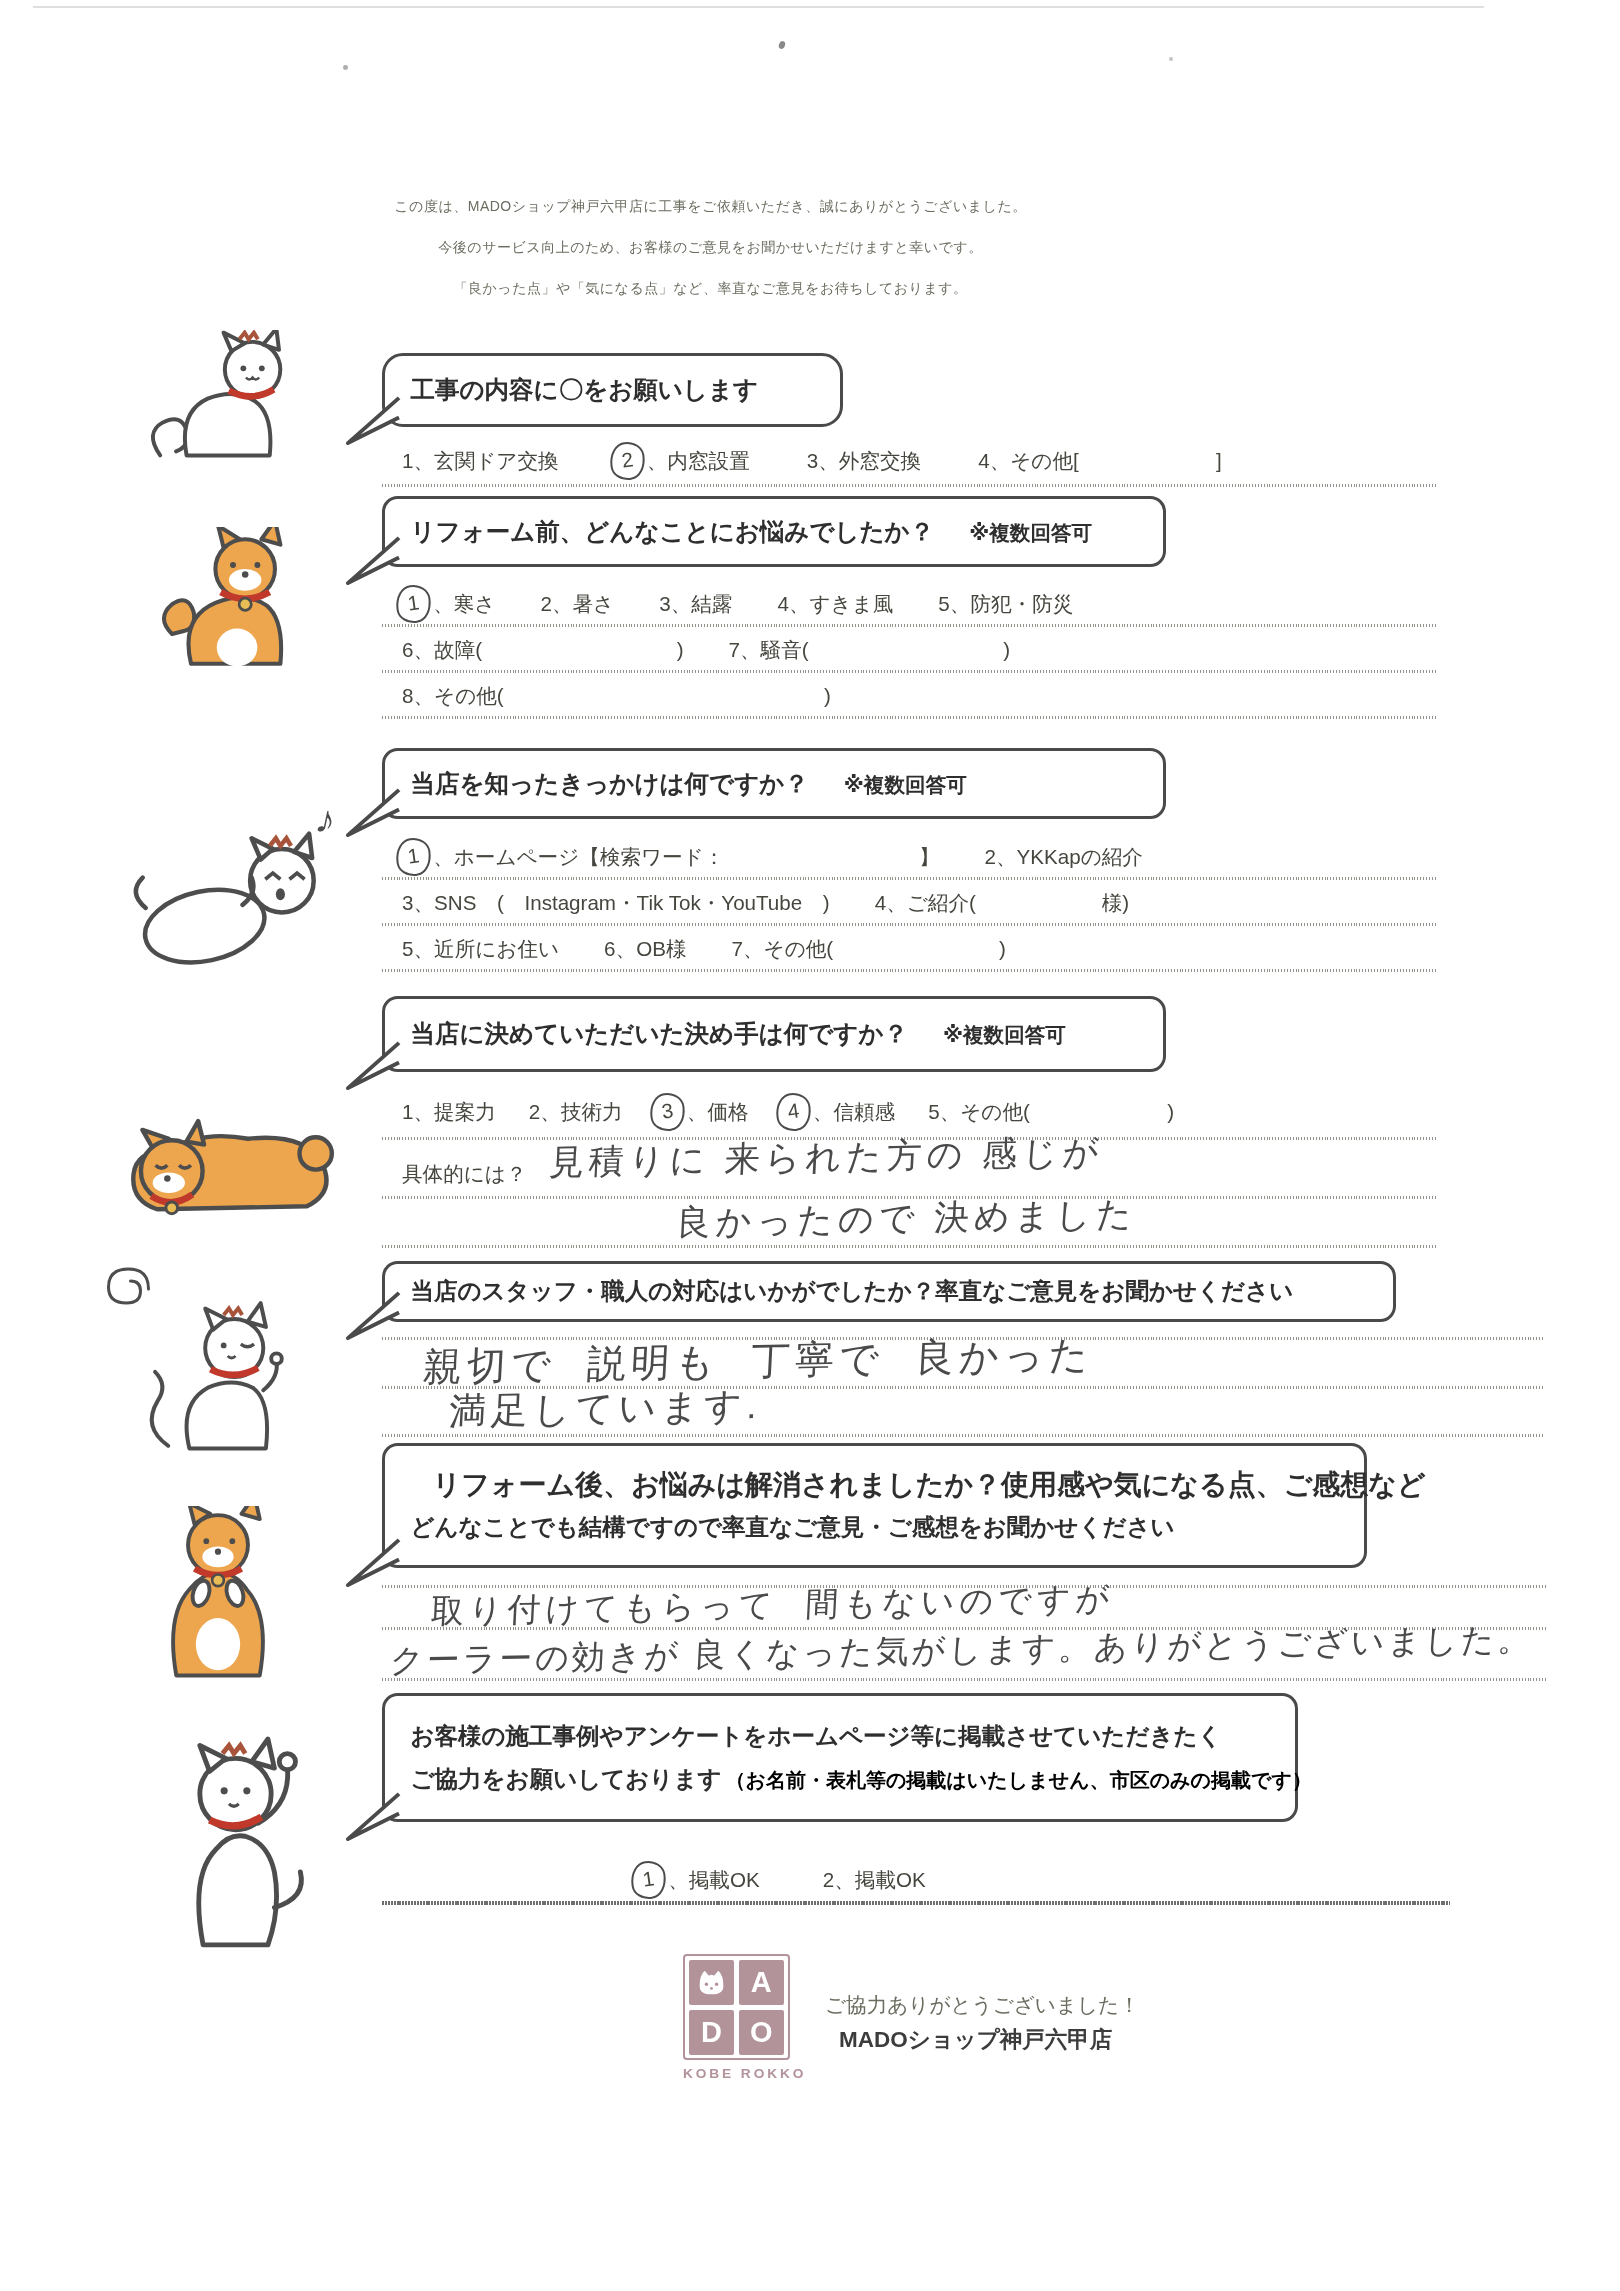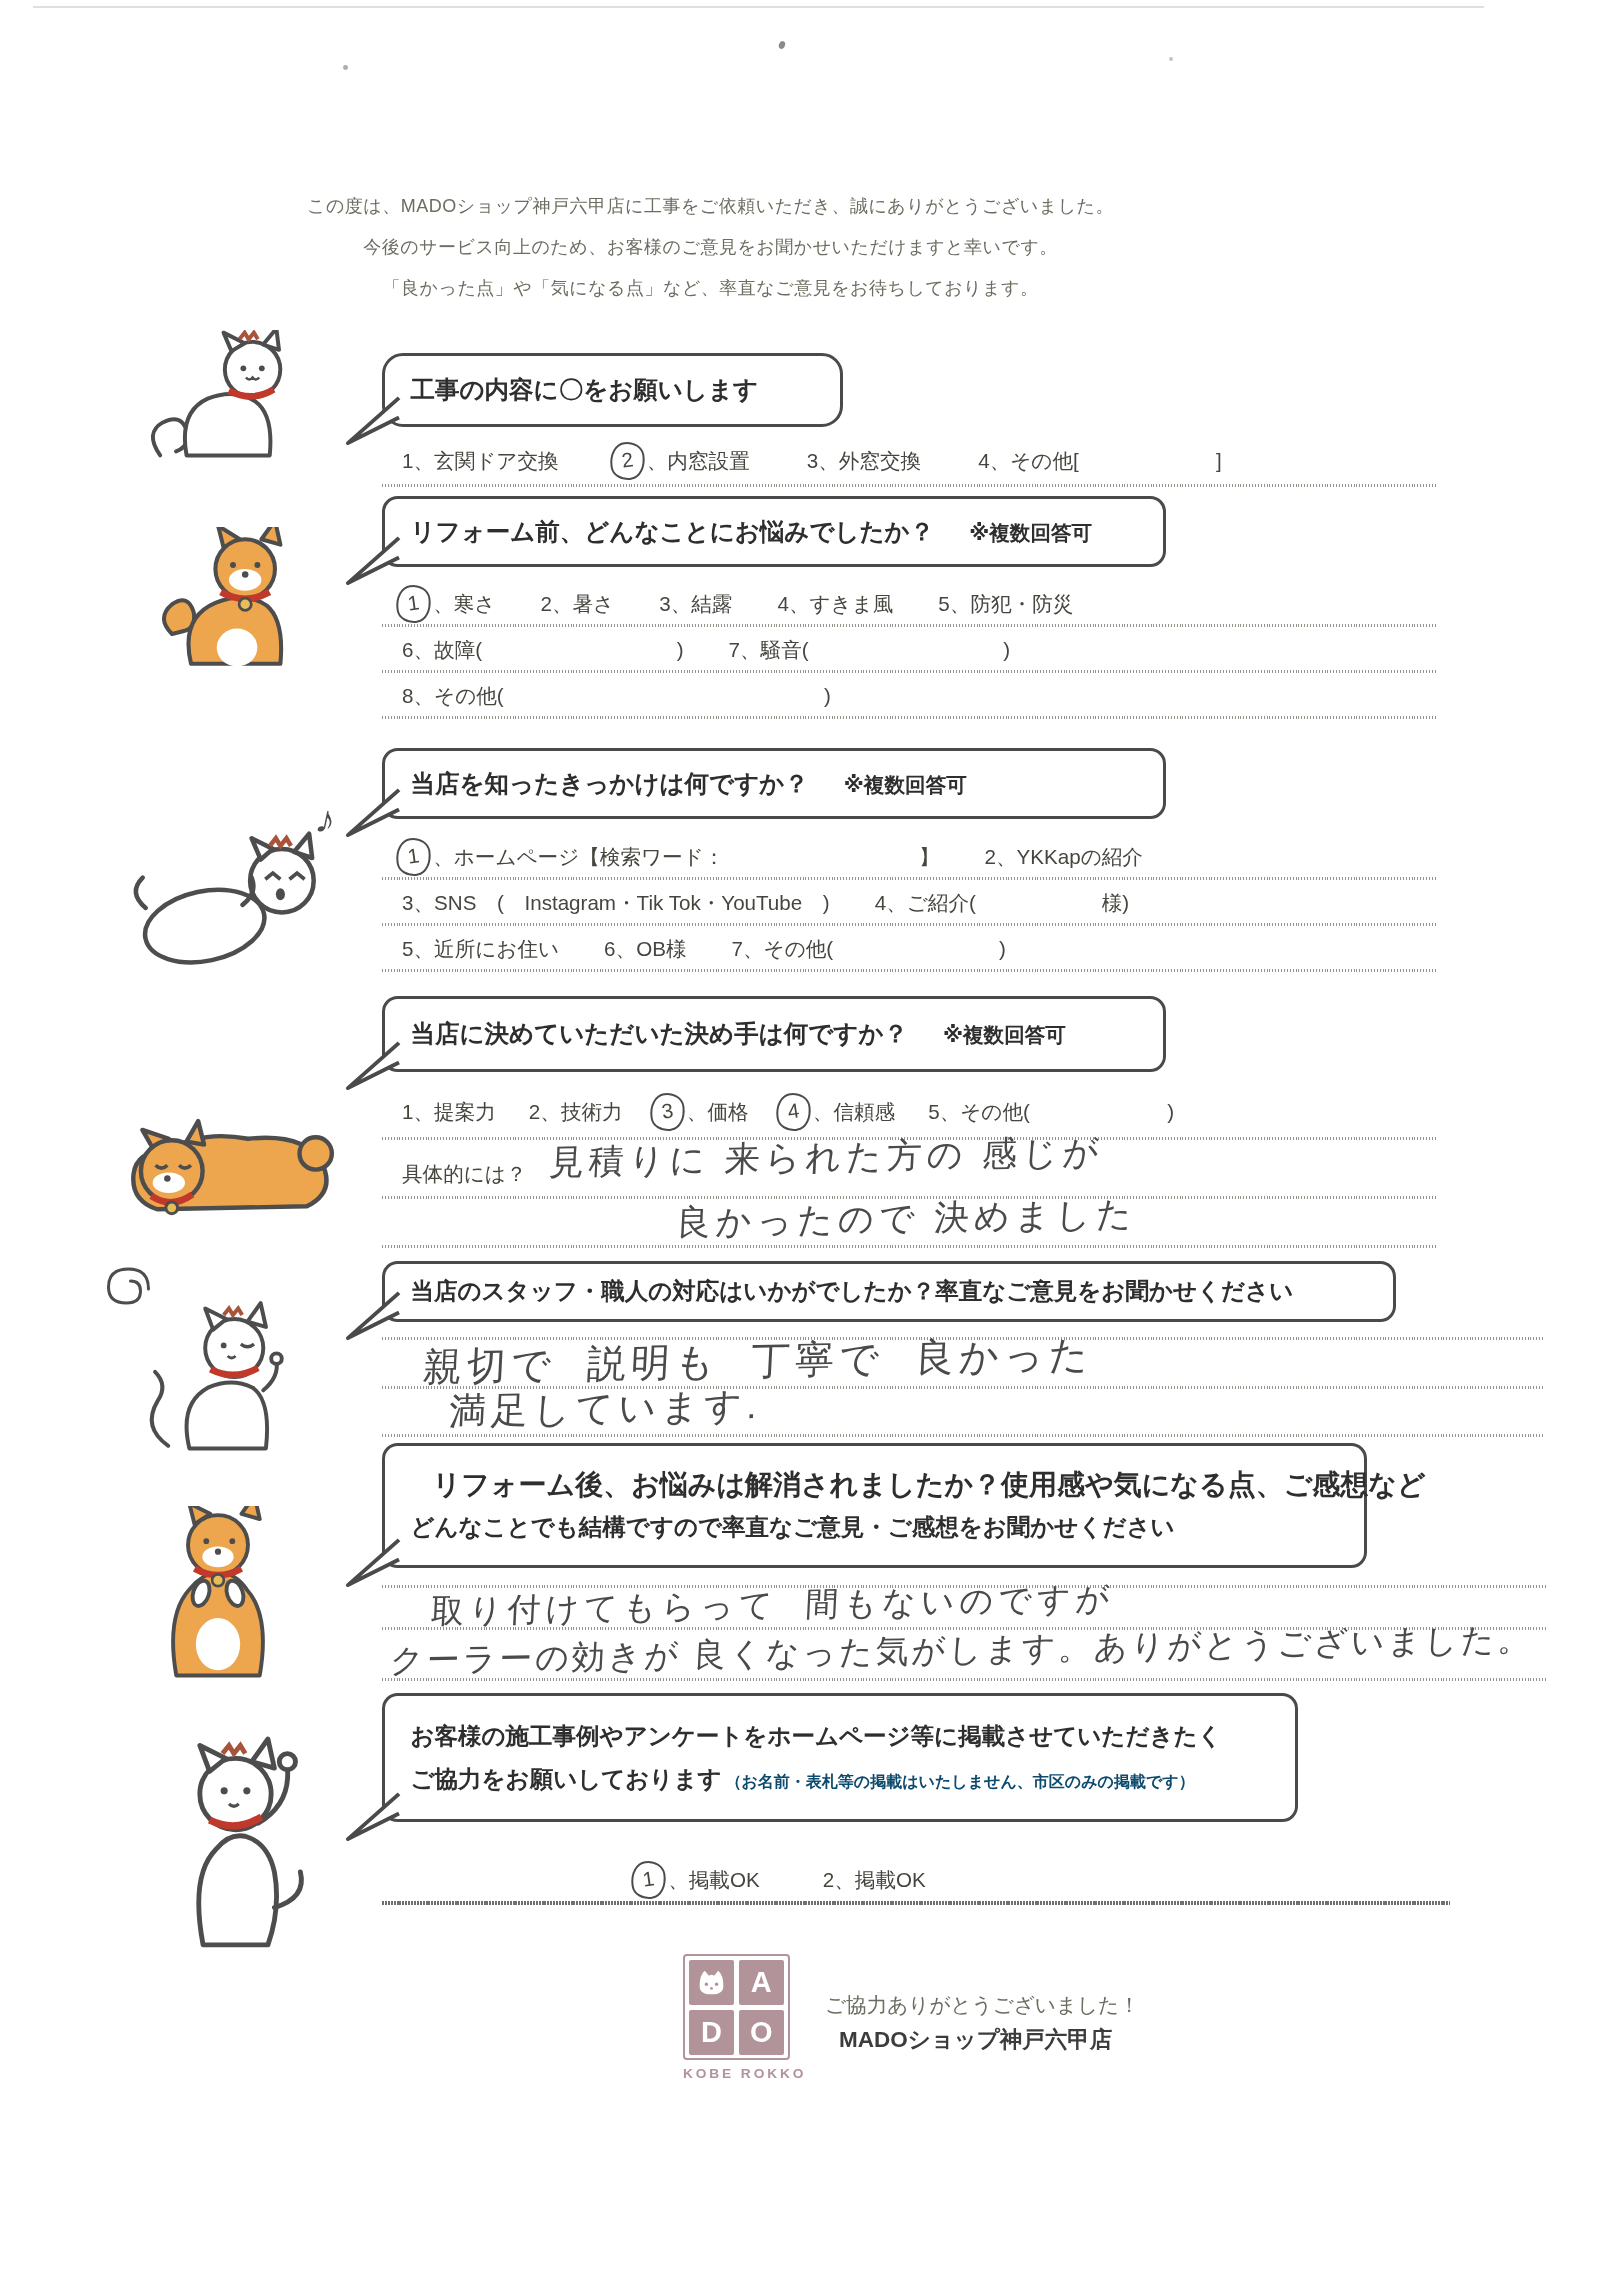--- a/index.html
+++ b/index.html
@@ -5,30 +5,30 @@
   html,body{margin:0;padding:0;background:#e8e8e8;}
   .page{
     position:relative;width:1620px;height:2292px;background:#ffffff;margin:0 auto;
     overflow:hidden;font-family:"Liberation Sans","DejaVu Sans",sans-serif;color:#3f3f3f;
   }
   
   .scanline{position:absolute;left:33px;top:5.9px;width:1451px;height:2px;background:#d2d2d2;opacity:.7;}
   .speck{position:absolute;background:#8a8a8a;border-radius:50%;}
   
   .intro{position:absolute;top:186px;left:245px;width:931px;text-align:center;
-         font-size:18px;line-height:41px;color:#6c6c60;letter-spacing:0.5px;}
+         font-size:14px;line-height:41px;color:#6c6c60;letter-spacing:0.5px;}
   
   .sec{position:absolute;left:0;width:1620px;}
   .bubble{position:absolute;background:#fff;border:3.4px solid #4a4a4a;border-radius:15.7px;
           box-sizing:border-box;display:flex;flex-direction:column;justify-content:center;
           padding:7.8px 25.5px;z-index:2;}
   .bubble .t-line{font-weight:bold;font-size:24.5px;color:#2e2e2e;line-height:43px;white-space:pre;}
   .bubble .t-row{display:flex;align-items:baseline;white-space:pre;}
   .note{font-weight:bold;font-size:20.6px;color:#2e2e2e;margin-left:35px;}
-  .note-small{font-weight:bold;font-size:16px;color:#0c4a6e;margin-left:3.9px;}
+  .note-small{font-weight:bold;font-size:20px;color:#000000;margin-left:3.9px;}
   .tail{position:absolute;left:-45px;bottom:-25.5px;z-index:3;}
   
   .row{position:absolute;left:402px;display:flex;align-items:center;height:43px;
        font-size:20.6px;color:#46463f;white-space:pre;z-index:1;}
   .opt{display:inline-flex;align-items:center;margin-right:45px;white-space:pre;}
   .gap-lg .opt{margin-right:57px;}
   .gap-sm .opt{margin-right:33px;}
   .onum{display:inline-block;}
   .onum.circled{border:2.9px solid #4c4c4c;border-radius:48% 52% 46% 54%/58% 42% 60% 40%;
                 padding:3.9px 9.8px 5.9px;margin:-11.8px 2px -11.8px -5.9px;transform:rotate(-8deg);}

